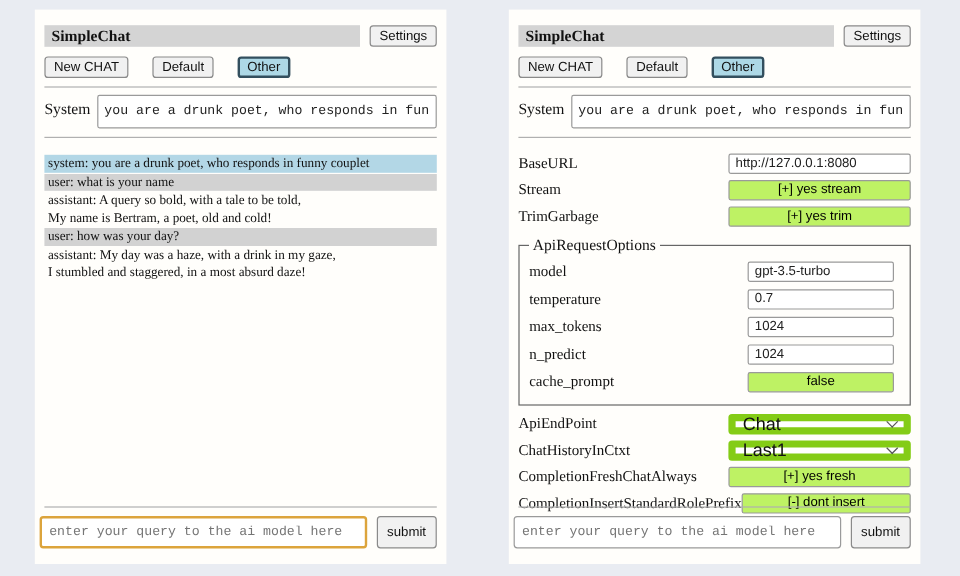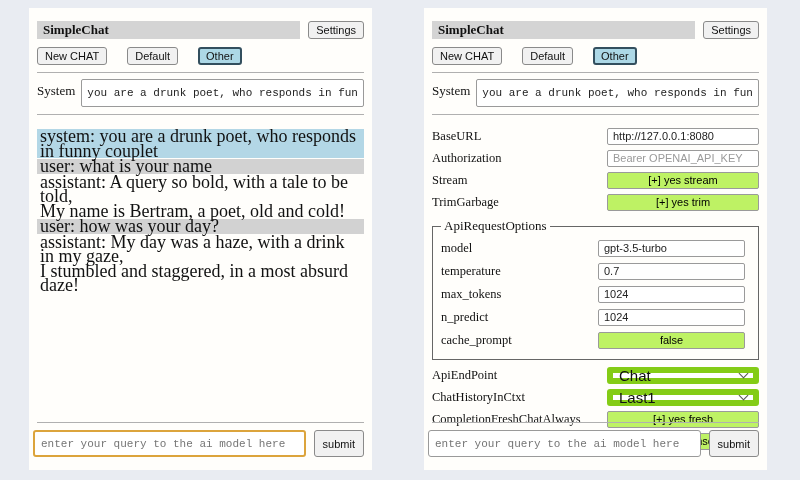--- a/index.html
+++ b/index.html
@@ -11,21 +11,21 @@
   .header{display:flex;align-items:flex-start;gap:8px;margin-top:5px;}
   .titlebar{flex:1;background:#d4d4d4;font-weight:bold;font-size:13px;padding:2px 6px;line-height:14px;}
   .btn{font-family:"Liberation Sans",sans-serif;font-size:11px;background:#f1f1f1;border:1px solid #8a8a8a;border-radius:3px;padding:2px 7px;color:#111;line-height:12px;cursor:pointer;}
   .sessions{margin-top:8px;display:flex;gap:20px;}
   .session-active{background:#add8e6;border:2px solid #334f5e;padding:1px 6px;}
   hr{border:none;border-top:1px solid #b0b0b0;margin:7px 0 6px;}
   .system-row{display:flex;gap:6px;margin:3px 0 2px;font-size:13px;align-items:flex-start;}
   .system-row .syslabel{padding-top:4px;}
   .system-input{flex:1;height:22px;font-family:"Liberation Mono",monospace;font-size:11px;border:1px solid #9a9a9a;border-radius:2px;padding:2px 5px;color:#222;}
 
-  .messages{margin-top:14px;font-size:18px;}
+  .messages{margin-top:14px;font-size:11px;}
   .msg{padding:0 3px;margin:1px 0;line-height:14.5px;}
   .msg-system{background:#b3d7e6;}
   .msg-user{background:#d2d2d2;}
   .msg-assistant{background:transparent;}
 
   .bottom-hr{position:absolute;left:8px;right:8px;bottom:47px;border:none;border-top:1px solid #b0b0b0;margin:0;}
   .query-bar{position:absolute;left:4px;right:8px;bottom:13px;display:flex;gap:8px;align-items:stretch;}
   .query-input{flex:1;font-family:"Liberation Mono",monospace;font-size:11px;border:1px solid #9a9a9a;border-radius:3px;padding:3px 6px;color:#555;height:27px;box-sizing:border-box;}
   .query-focus{border:2px solid #dca43c;}
   .submit-btn{height:27px;padding:2px 8px;}
@@ -33,21 +33,21 @@
   .setting-row{display:flex;align-items:center;margin:4px 0;font-size:12.5px;white-space:nowrap;height:18px;}
   .setting-control{margin-left:auto;width:152px;min-width:60px;flex-shrink:1;box-sizing:border-box;height:17px;}
   input.setting-control{font-family:Liberation Sans, sans-serif;font-size:11px;border:1px solid #9a9a9a;border-radius:2px;padding:1px 5px;color:#222;}
   input.setting-control::placeholder{color:#9a9a9a;}
   button.setting-control{font-family:"Liberation Sans",sans-serif;font-size:11px;background:#bef264;border:1px solid #9a9a9a;border-radius:2px;text-align:center;cursor:pointer;}
   .select-control{display:flex;align-items:center;justify-content:space-between;background:#fff;border:6px solid #84cc16;border-radius:3px;padding:0 6px;font-family:"Liberation Sans",sans-serif;font-size:15px;cursor:pointer;}
   .chevron{width:6px;height:6px;border-right:1.4px solid #555;border-bottom:1.4px solid #555;transform:rotate(45deg);margin-top:-3px;}
   fieldset{border:1px solid #666;margin:7px 0 6px;padding:0 8px 5px;}
   legend{font-size:13px;padding:0 3px;}
   fieldset .setting-row{margin:5px 0;}
-  fieldset .setting-control{width:147px;margin-right:5px;}
+  fieldset .setting-control{width:122px;margin-right:5px;}
   .spacer8{height:2px;}
 </style>
 </head>
 <body>
 
 <div class="panel" id="left-panel">
   <div class="header">
     <div class="titlebar">SimpleChat</div>
     <button class="btn">Settings</button>
   </div>
@@ -104,24 +104,20 @@
     <input class="system-input" type="text" value="you are a drunk poet, who responds in funny couplet" style="">
   </div>
   <hr>
   <div class="spacer8"></div>
 
   <div class="setting-row">
     <span>BaseURL</span>
     <input class="setting-control" type="text" value="http://127.0.0.1:8080" style="">
   </div>
   <div class="setting-row">
-    <span>Authorization</span>
-    <input class="setting-control" type="text" placeholder="Bearer OPENAI_API_KEY" style="">
-  </div>
-  <div class="setting-row">
     <span>Stream</span>
     <button class="setting-control">[+] yes stream</button>
   </div>
   <div class="setting-row">
     <span>TrimGarbage</span>
     <button class="setting-control">[+] yes trim</button>
   </div>
 
   <fieldset>
     <legend>ApiRequestOptions</legend>

